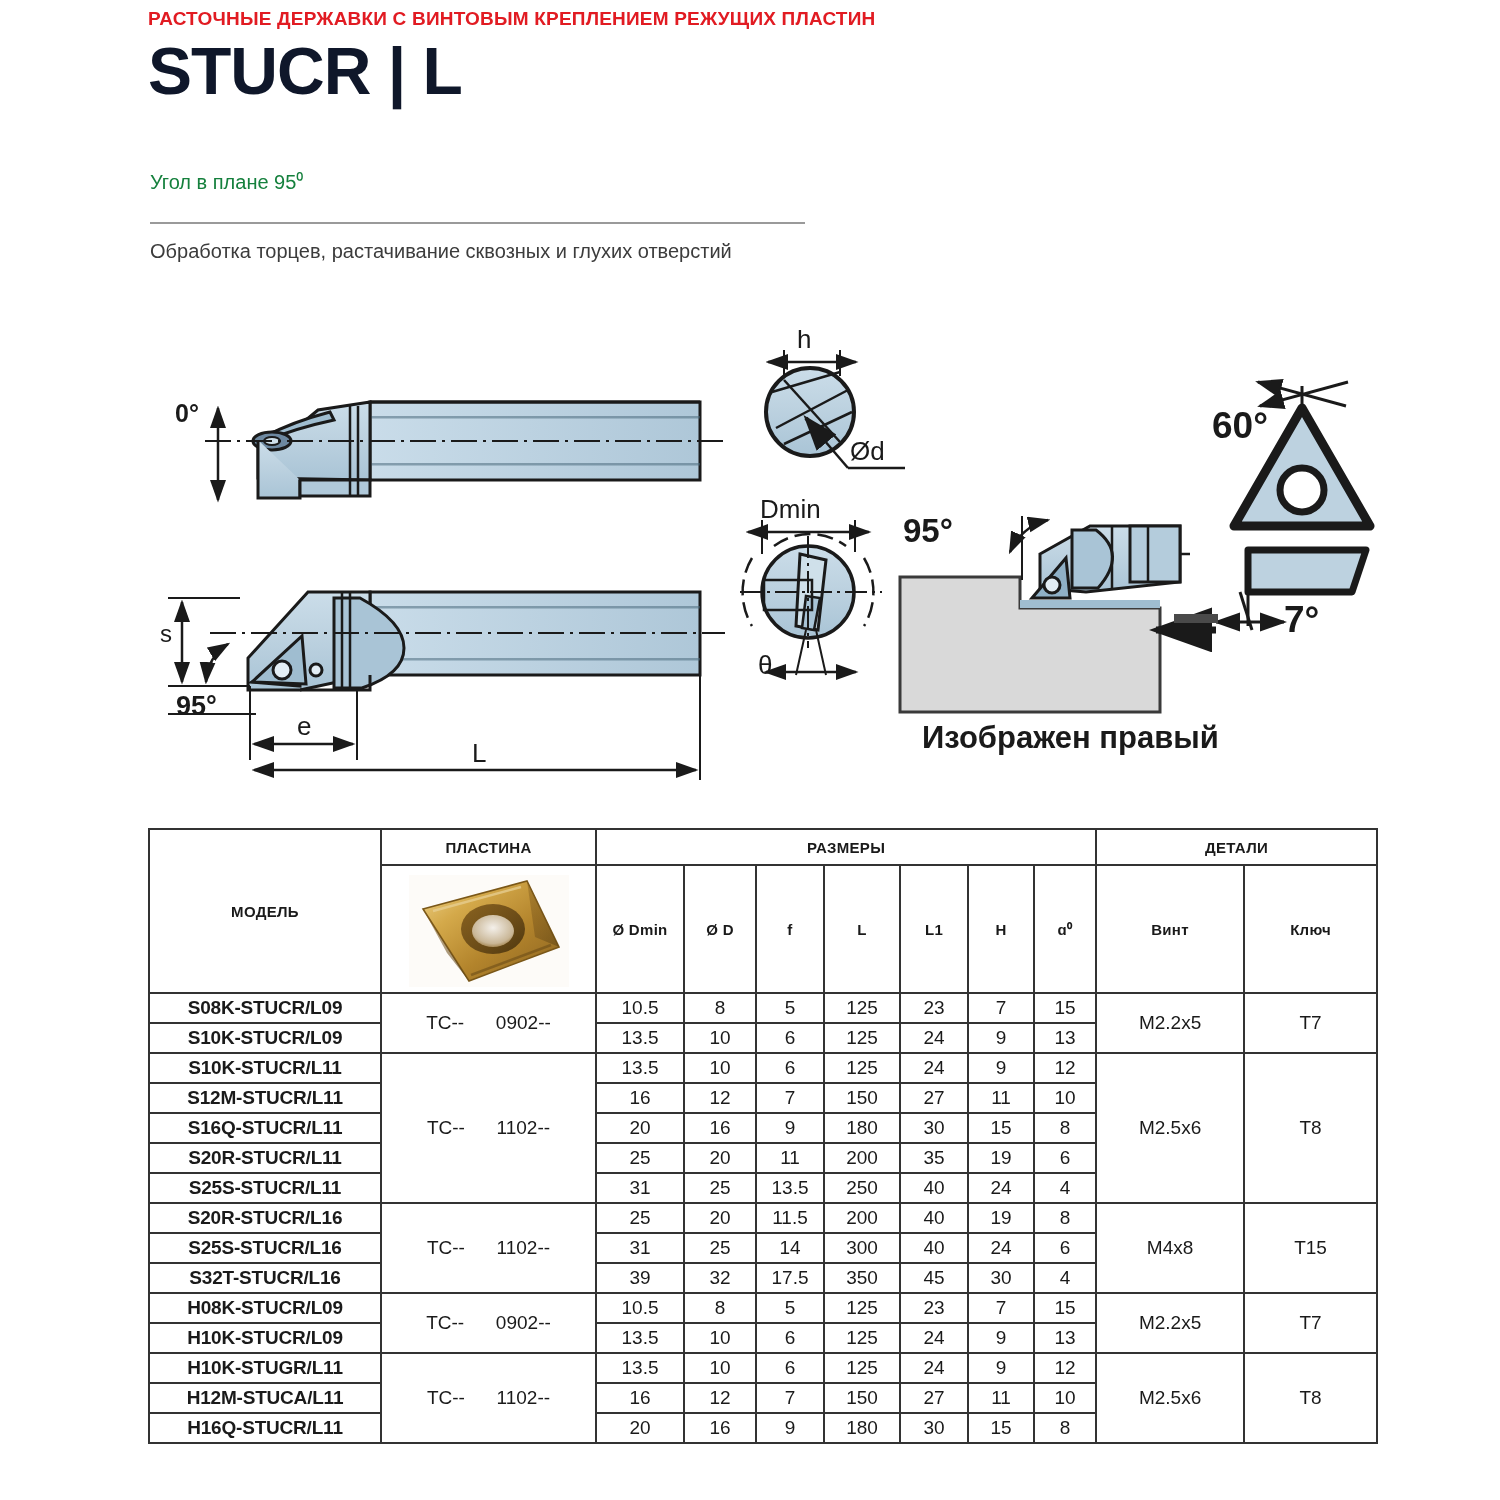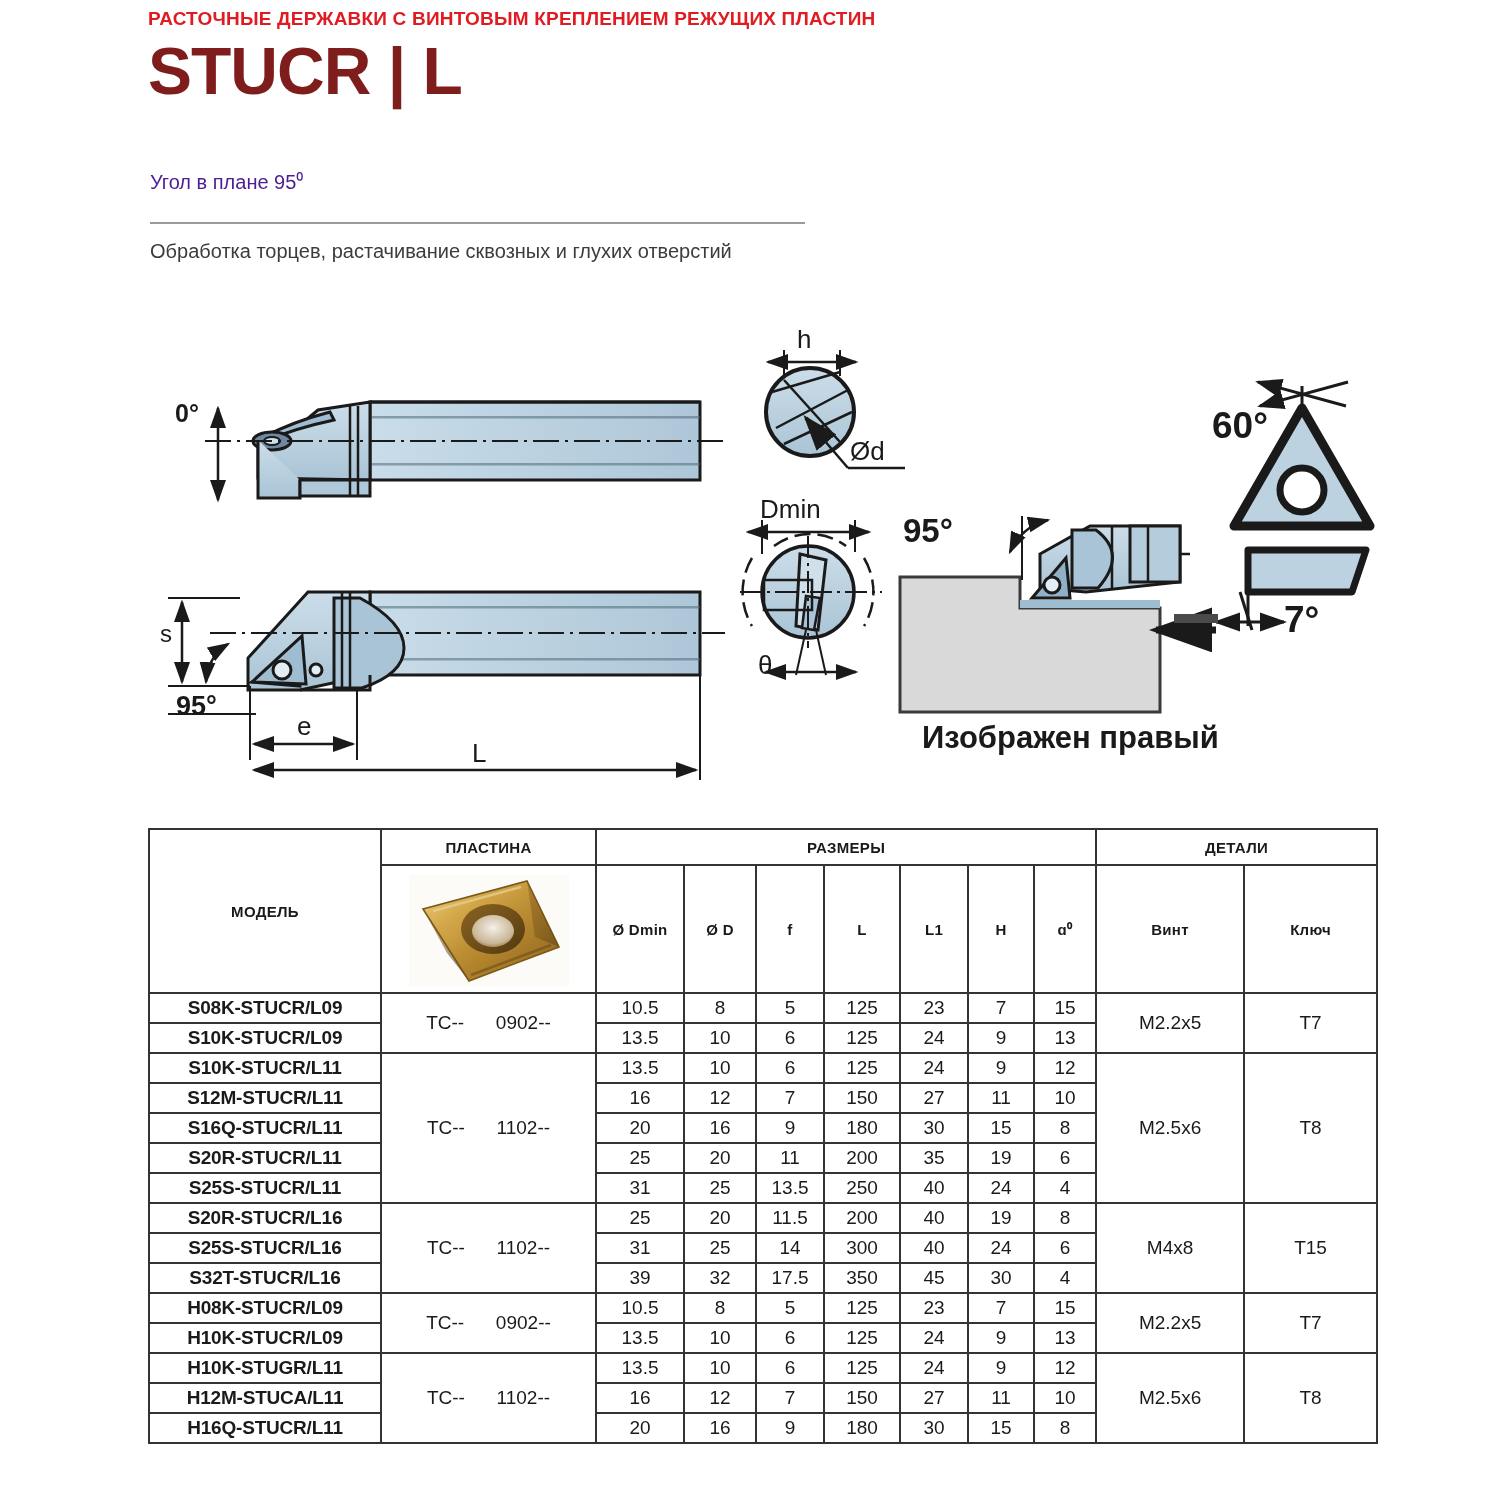--- a/index.html
+++ b/index.html
@@ -15,26 +15,26 @@
 
   
   .kicker{
     position:absolute;left:148px;top:8px;
     font-size:19px;font-weight:bold;letter-spacing:.2px;
     color:#e11b22;white-space:nowrap;
   }
   .bigtitle{
     position:absolute;left:148px;top:38px;
     font-size:66px;font-weight:bold;letter-spacing:-1px;
-    color:#7f1d1d;line-height:1;white-space:nowrap;
+    color:#0f172a;line-height:1;white-space:nowrap;
   }
   .bigtitle .sep{font-weight:bold;}
   .subtitle{
     position:absolute;left:150px;top:168px;
-    font-size:20px;color:#4c1d95;white-space:nowrap;
+    font-size:20px;color:#15803d;white-space:nowrap;
   }
   .rule{
     position:absolute;left:150px;top:222px;width:655px;height:2px;
     background:#9a9a9a;
   }
   .descr{
     position:absolute;left:150px;top:240px;
     font-size:20px;color:#3c3c3c;white-space:nowrap;
   }
 

